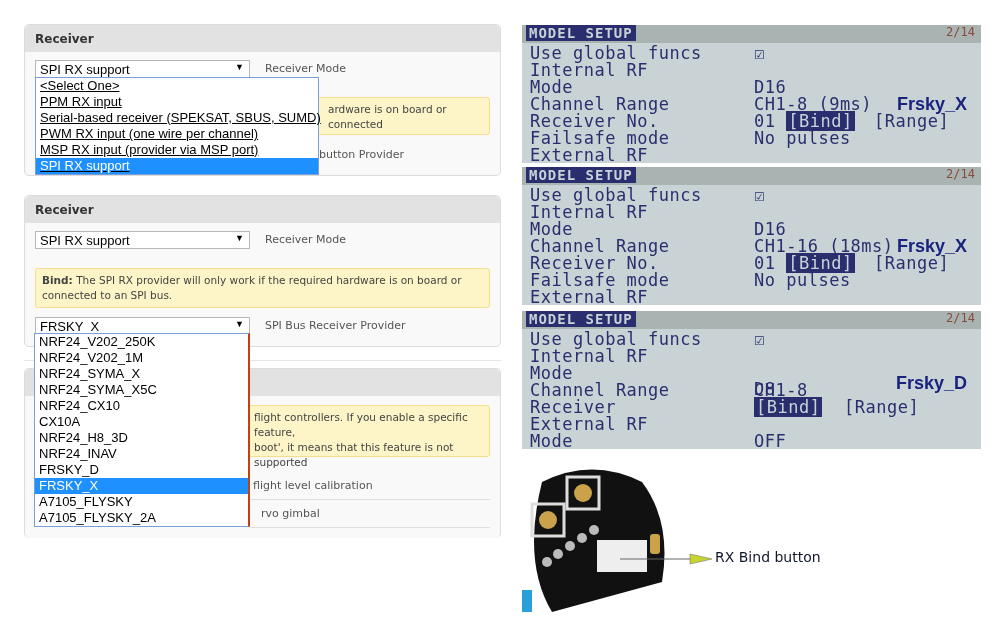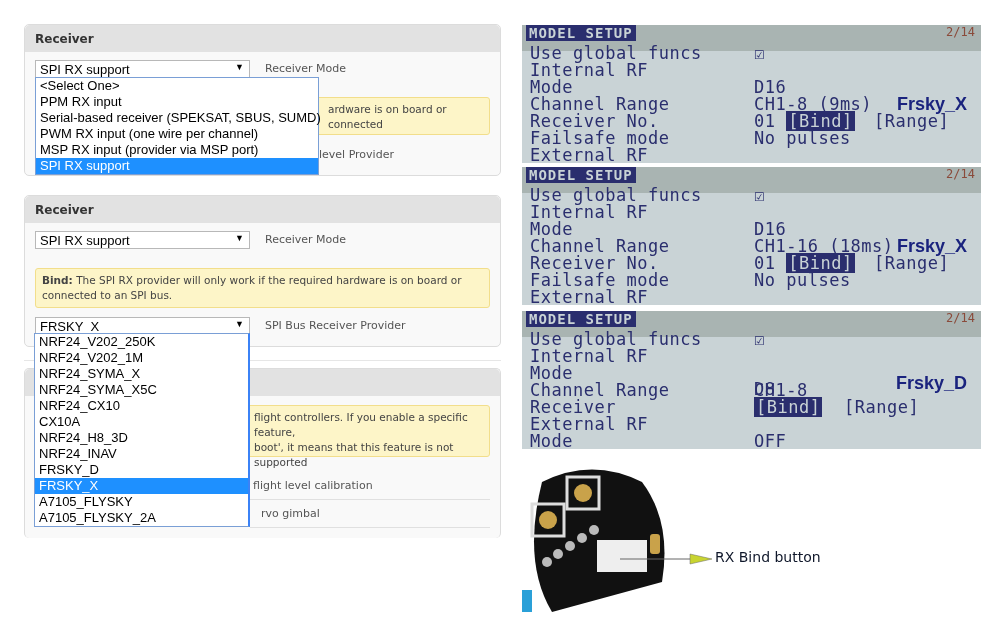--- a/index.html
+++ b/index.html
@@ -8,43 +8,43 @@
   .panel-head { background: #e2e2e2; height: 27px; padding: 7px 10px; font-family: "DejaVu Sans", sans-serif; font-size: 12px; font-weight: bold; color: #333; border-radius: 5px 5px 0 0; }
   .select { position: absolute; left: 10px; width: 215px; height: 18px; border: 1px solid #b8b8b8; background: #fff; font-size: 13px; color: #000; padding: 1px 4px; }
   .select .arrow { position: absolute; right: 5px; top: 1px; font-size: 9px; }
   .label { position: absolute; left: 240px; font-family: "DejaVu Sans", sans-serif; font-size: 11px; color: #555; }
   .note { position: absolute; left: 10px; right: 10px; background: #fdf5c8; border: 1px solid #f2de8b; border-radius: 3px; font-family: "DejaVu Sans", sans-serif; font-size: 10.5px; color: #444; padding: 4px 6px; line-height: 15px; }
   .dropdown { position: absolute; background: #fff; border: 1px solid #7a9fd6; font-size: 13px; color: #000; z-index: 5; }
   .dropdown div { height: 16px; line-height: 16px; padding: 0 4px; white-space: nowrap; }
   .dropdown .sel { background: #1e90ff; color: #fff; }
   .row-line { position: absolute; left: 225px; right: 10px; border-top: 1px solid #e0e0e0; }
   .lcd { position: absolute; left: 522px; width: 459px; height: 138px; background: #c9d3d6; font-family: "DejaVu Sans Mono", monospace; color: #2a2e6e; overflow: hidden; }
-  .lcd .top { height: 26px; background: #a9b4b2; position: relative; }
+  .lcd .top { height: 18px; background: #a9b4b2; position: relative; }
   .lcd .title { position: absolute; left: 4px; top: 0; background: #2a2e6e; color: #c9d3d6; font-size: 14px; font-weight: bold; padding: 0 3px; letter-spacing: 1px; }
   .lcd .page { position: absolute; right: 6px; top: 0; color: #8a4a3a; font-size: 12px; }
   .lcd .ln { position: absolute; font-size: 17px; white-space: nowrap; letter-spacing: 0.5px; }
   .lcd .brand { position: absolute; right: 14px; font-family: "Liberation Sans", sans-serif; font-weight: bold; color: #1a237e; font-size: 18px; }
   .lcd .bind { background: #2a2e6e; color: #c9d3d6; padding: 0 2px; }
   .board { position: absolute; left: 522px; top: 462px; width: 145px; height: 160px; }
   .callout { position: absolute; left: 715px; top: 549px; font-family: "DejaVu Sans", sans-serif; font-size: 14px; color: #0f172a; }
 </style>
 </head>
 <body>
 
 <div class="panel" style="top:24px;height:152px;">
   <div class="panel-head">Receiver</div>
   <div class="select" style="top:35px;">
     <span>SPI RX support</span><span class="arrow">▼</span>
   </div>
   <div class="label" style="top:37px;">Receiver Mode</div>
   <div class="note" style="top:72px;height:38px;padding-left:292px;">
     <span>ardware is on board or connected</span>
   </div>
-  <div class="label" style="top:123px;left:294px;">level Provider</div>
-  <div class="dropdown" style="top:52px;left:10px;width:284px;">
+  <div class="label" style="top:123px;left:294px;">button Provider</div>
+  <div class="dropdown" style="top:52px;left:10px;width:284px;text-decoration:underline;">
     <div>&lt;Select One&gt;</div>
     <div>PPM RX input</div>
     <div>Serial-based receiver (SPEKSAT, SBUS, SUMD)</div>
     <div>PWM RX input (one wire per channel)</div>
     <div>MSP RX input (provider via MSP port)</div>
     <div class="sel">SPI RX support</div>
   </div>
 </div>
 
 <div class="panel" style="top:195px;height:152px;">
@@ -69,21 +69,21 @@
   <div class="note" style="top:36px;height:52px;padding-left:218px;">
     <div>flight controllers. If you enable a specific feature,</div>
     <div>boot', it means that this feature is not supported</div>
   </div>
   <div class="label" style="top:110px;left:228px;">flight level calibration</div>
   <div class="row-line" style="top:130px;"></div>
   <div class="label" style="top:138px;left:236px;">rvo gimbal</div>
   <div class="row-line" style="top:158px;"></div>
 </div>
 
-<div class="dropdown" style="top:333px;left:34px;width:216px;border-right:2px solid #3b82f6;">
+<div class="dropdown" style="top:333px;left:34px;width:216px;border-right:2px solid #c2410c;">
   <div>NRF24_V202_250K</div>
   <div>NRF24_V202_1M</div>
   <div>NRF24_SYMA_X</div>
   <div>NRF24_SYMA_X5C</div>
   <div>NRF24_CX10</div>
   <div>CX10A</div>
   <div>NRF24_H8_3D</div>
   <div>NRF24_INAV</div>
   <div>FRSKY_D</div>
   <div class="sel">FRSKY_X</div>

